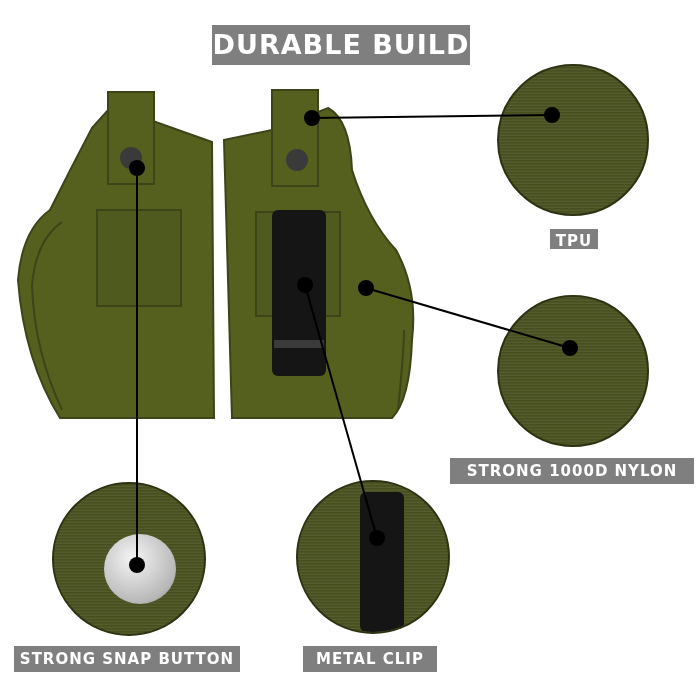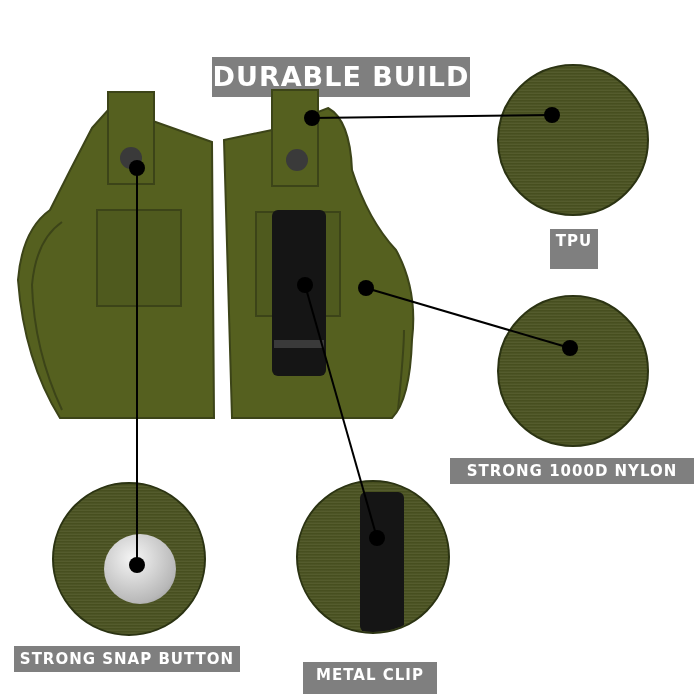--- a/index.html
+++ b/index.html
@@ -7,21 +7,21 @@
   .label{position:absolute;background:#7f7f7f;color:#fff;font-weight:bold;letter-spacing:1px;white-space:nowrap;text-align:center;box-sizing:border-box;}
   .circle{position:absolute;border-radius:50%;overflow:hidden;border:2px solid #2b3312;box-sizing:border-box;
     background-color:#4a5220;
     background-image:repeating-linear-gradient(0deg, rgba(255,255,255,0.06) 0px, rgba(255,255,255,0.06) 1px, rgba(0,0,0,0.08) 2px, rgba(0,0,0,0) 3px);}
   .dot{position:absolute;width:16px;height:16px;border-radius:50%;background:#000;margin:-8px 0 0 -8px;}
   svg.lines{position:absolute;left:0;top:0;}
 </style>
 </head>
 <body>
 
-<div class="label" style="left:212px;top:25px;width:258px;height:40px;font-size:27px;line-height:40px;margin-top:32px;">DURABLE BUILD</div>
+<div class="label" style="left:212px;top:25px;width:258px;height:40px;font-size:27px;line-height:40px;">DURABLE BUILD</div>
 
 <svg width="700" height="700" class="lines">
 
   <g>
     <path d="M92,128 L108,110 L150,120 L212,142 L214,418 L60,418 Q24,360 18,280 Q22,230 50,210 Q70,170 92,128 Z" fill="#55601f" stroke="#3c4418" stroke-width="2"></path>
     <path d="M62,410 Q34,350 32,285 Q36,240 62,222" fill="none" stroke="#3c4418" stroke-width="2"></path>
     <rect x="108" y="92" width="46" height="92" fill="#55601f" stroke="#3c4418" stroke-width="2"></rect>
     <circle cx="131" cy="158" r="11" fill="#3a3a3a"></circle>
     <rect x="97" y="210" width="84" height="96" fill="#4f5a1e" stroke="#3c4418" stroke-width="2"></rect>
   </g>
@@ -54,16 +54,16 @@
 </svg>
 <div class="dot" style="left:312px;top:118px;"></div>
 <div class="dot" style="left:552px;top:115px;"></div>
 <div class="dot" style="left:366px;top:288px;"></div>
 <div class="dot" style="left:570px;top:348px;"></div>
 <div class="dot" style="left:137px;top:168px;"></div>
 <div class="dot" style="left:137px;top:565px;"></div>
 <div class="dot" style="left:305px;top:285px;"></div>
 <div class="dot" style="left:377px;top:538px;"></div>
 
-<div class="label" style="left:550px;top:229px;width:48px;height:40px;font-size:15px;line-height:24px;">TPU</div>
+<div class="label" style="left:550px;top:229px;width:48px;height:20px;font-size:15px;line-height:24px;">TPU</div>
 <div class="label" style="left:450px;top:458px;width:244px;height:26px;font-size:15px;line-height:26px;text-align:center;">STRONG 1000D NYLON</div>
 <div class="label" style="left:14px;top:646px;width:226px;height:26px;font-size:15px;line-height:26px;">STRONG SNAP BUTTON</div>
-<div class="label" style="left:303px;top:662px;width:134px;height:32px;font-size:15px;line-height:26px;">METAL CLIP</div>
+<div class="label" style="left:303px;top:646px;width:134px;height:26px;font-size:15px;line-height:26px;">METAL CLIP</div>
 
 </body></html>

